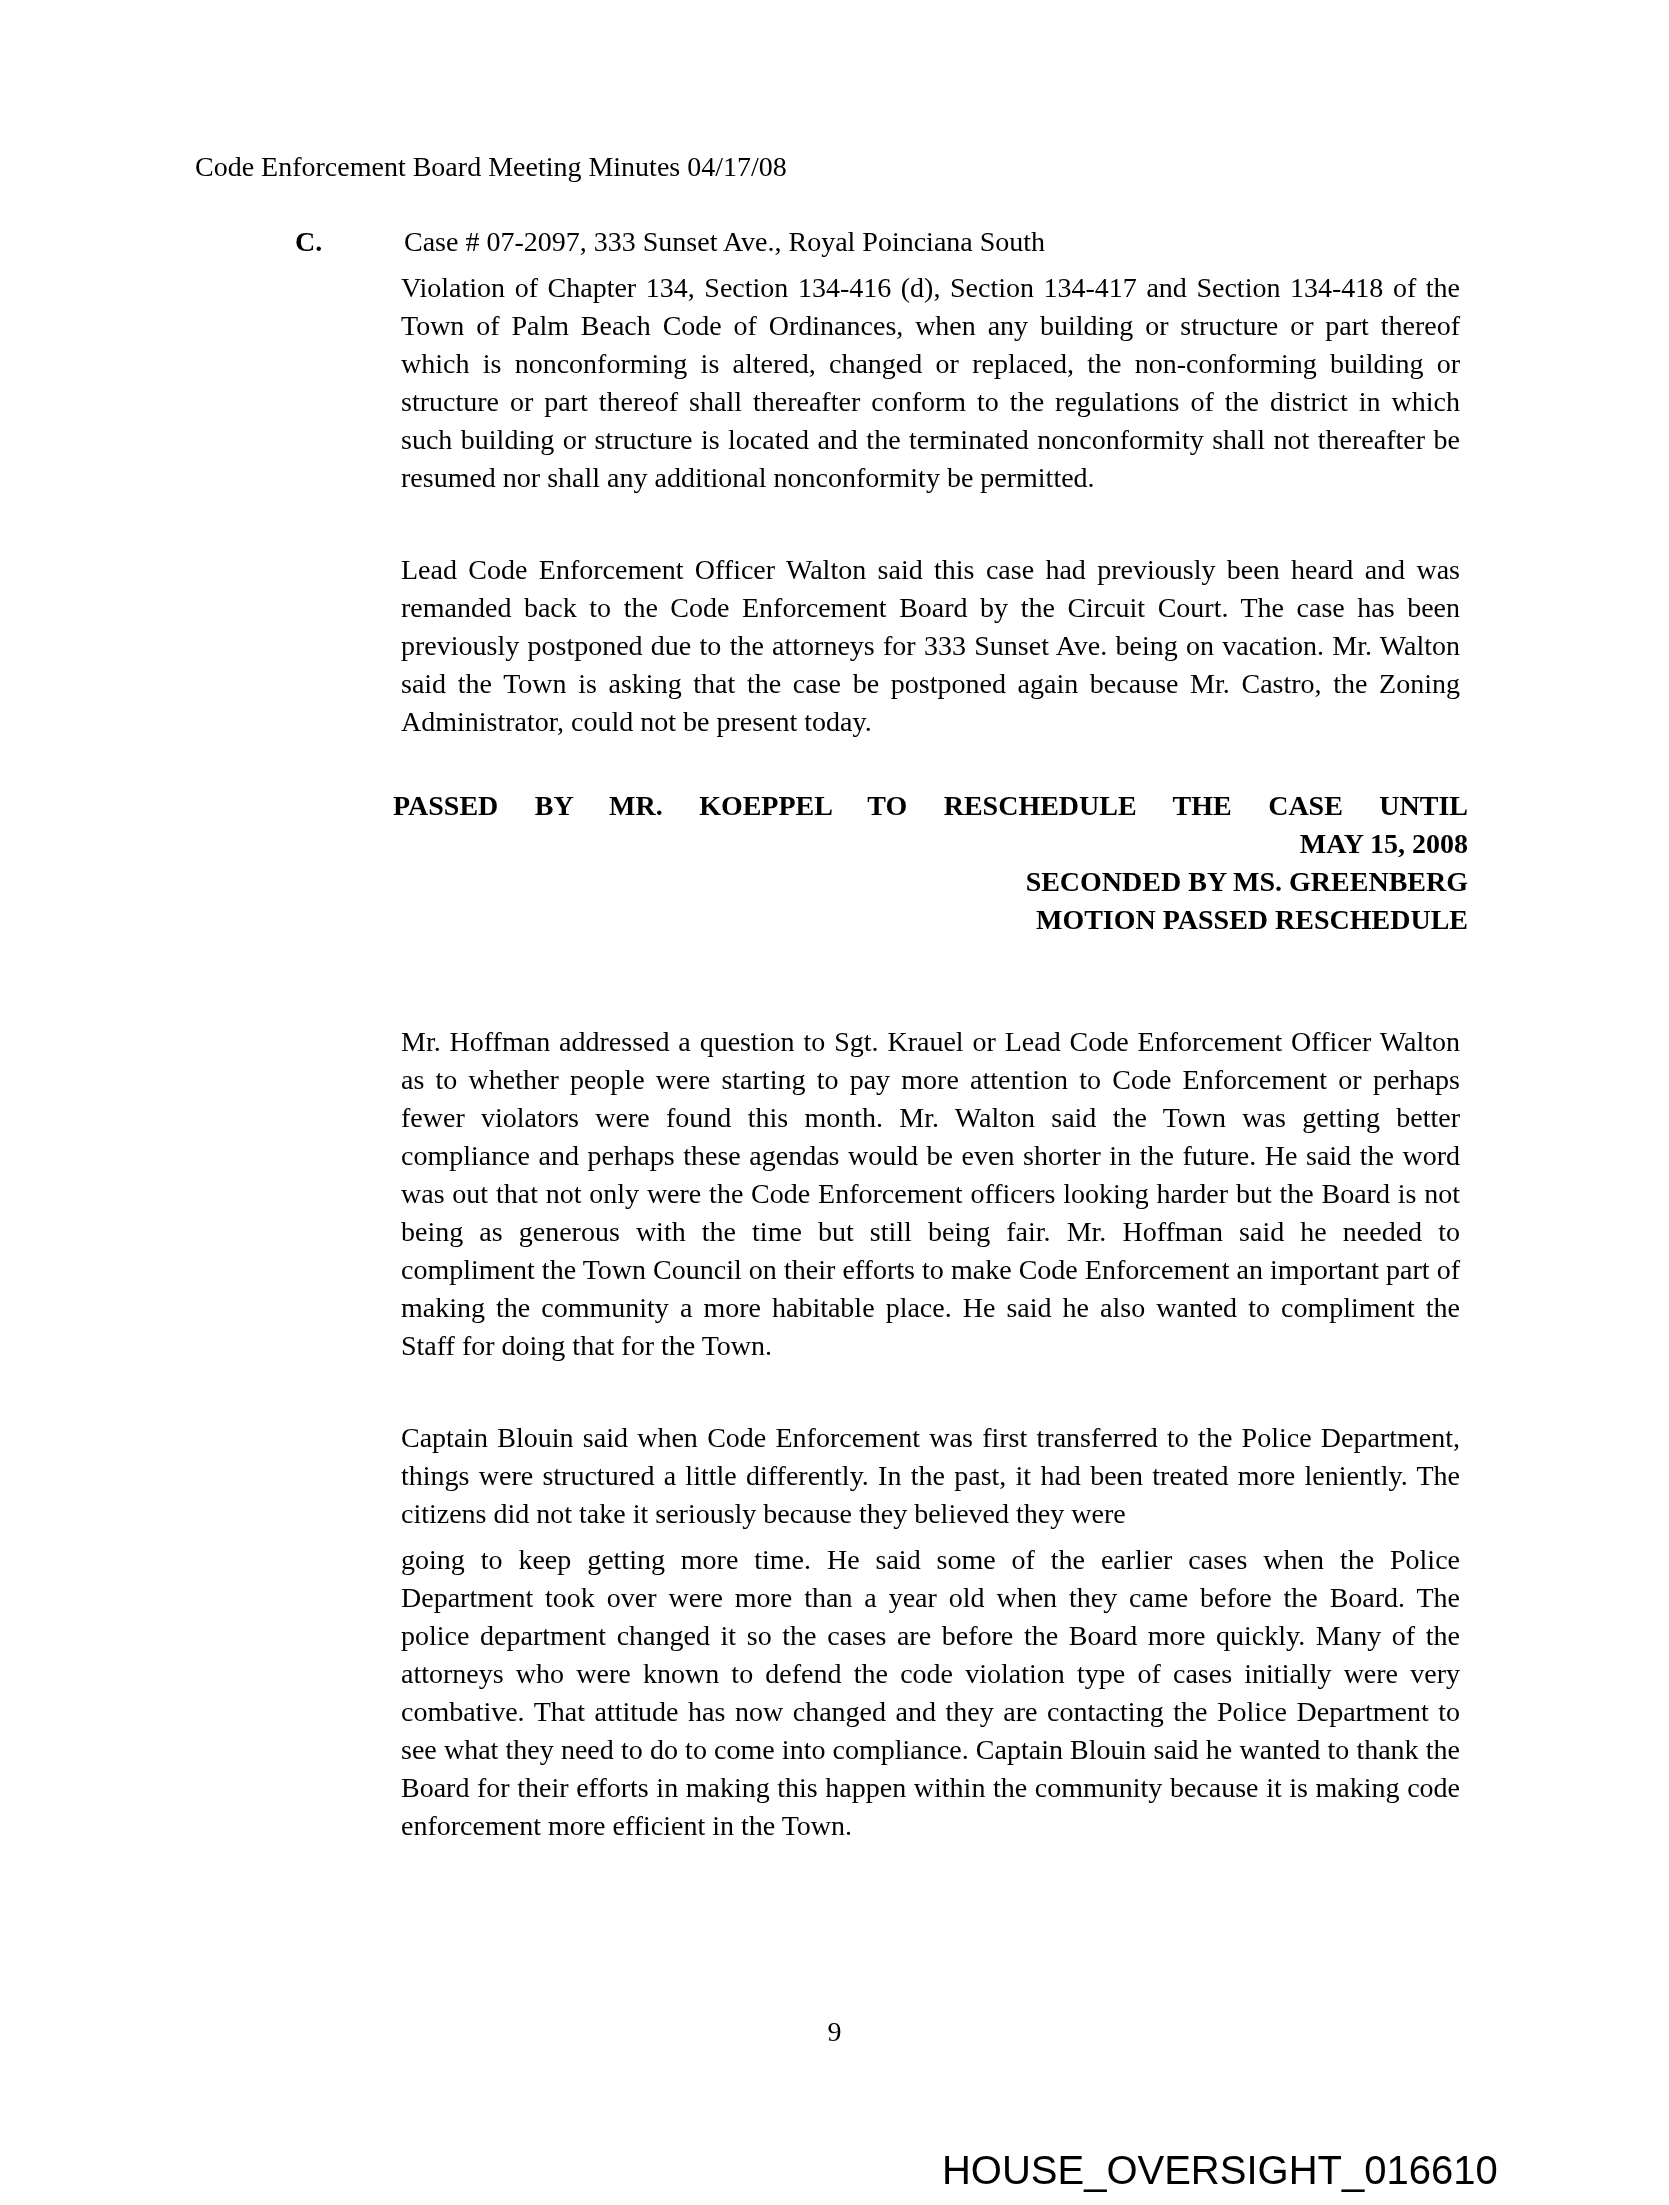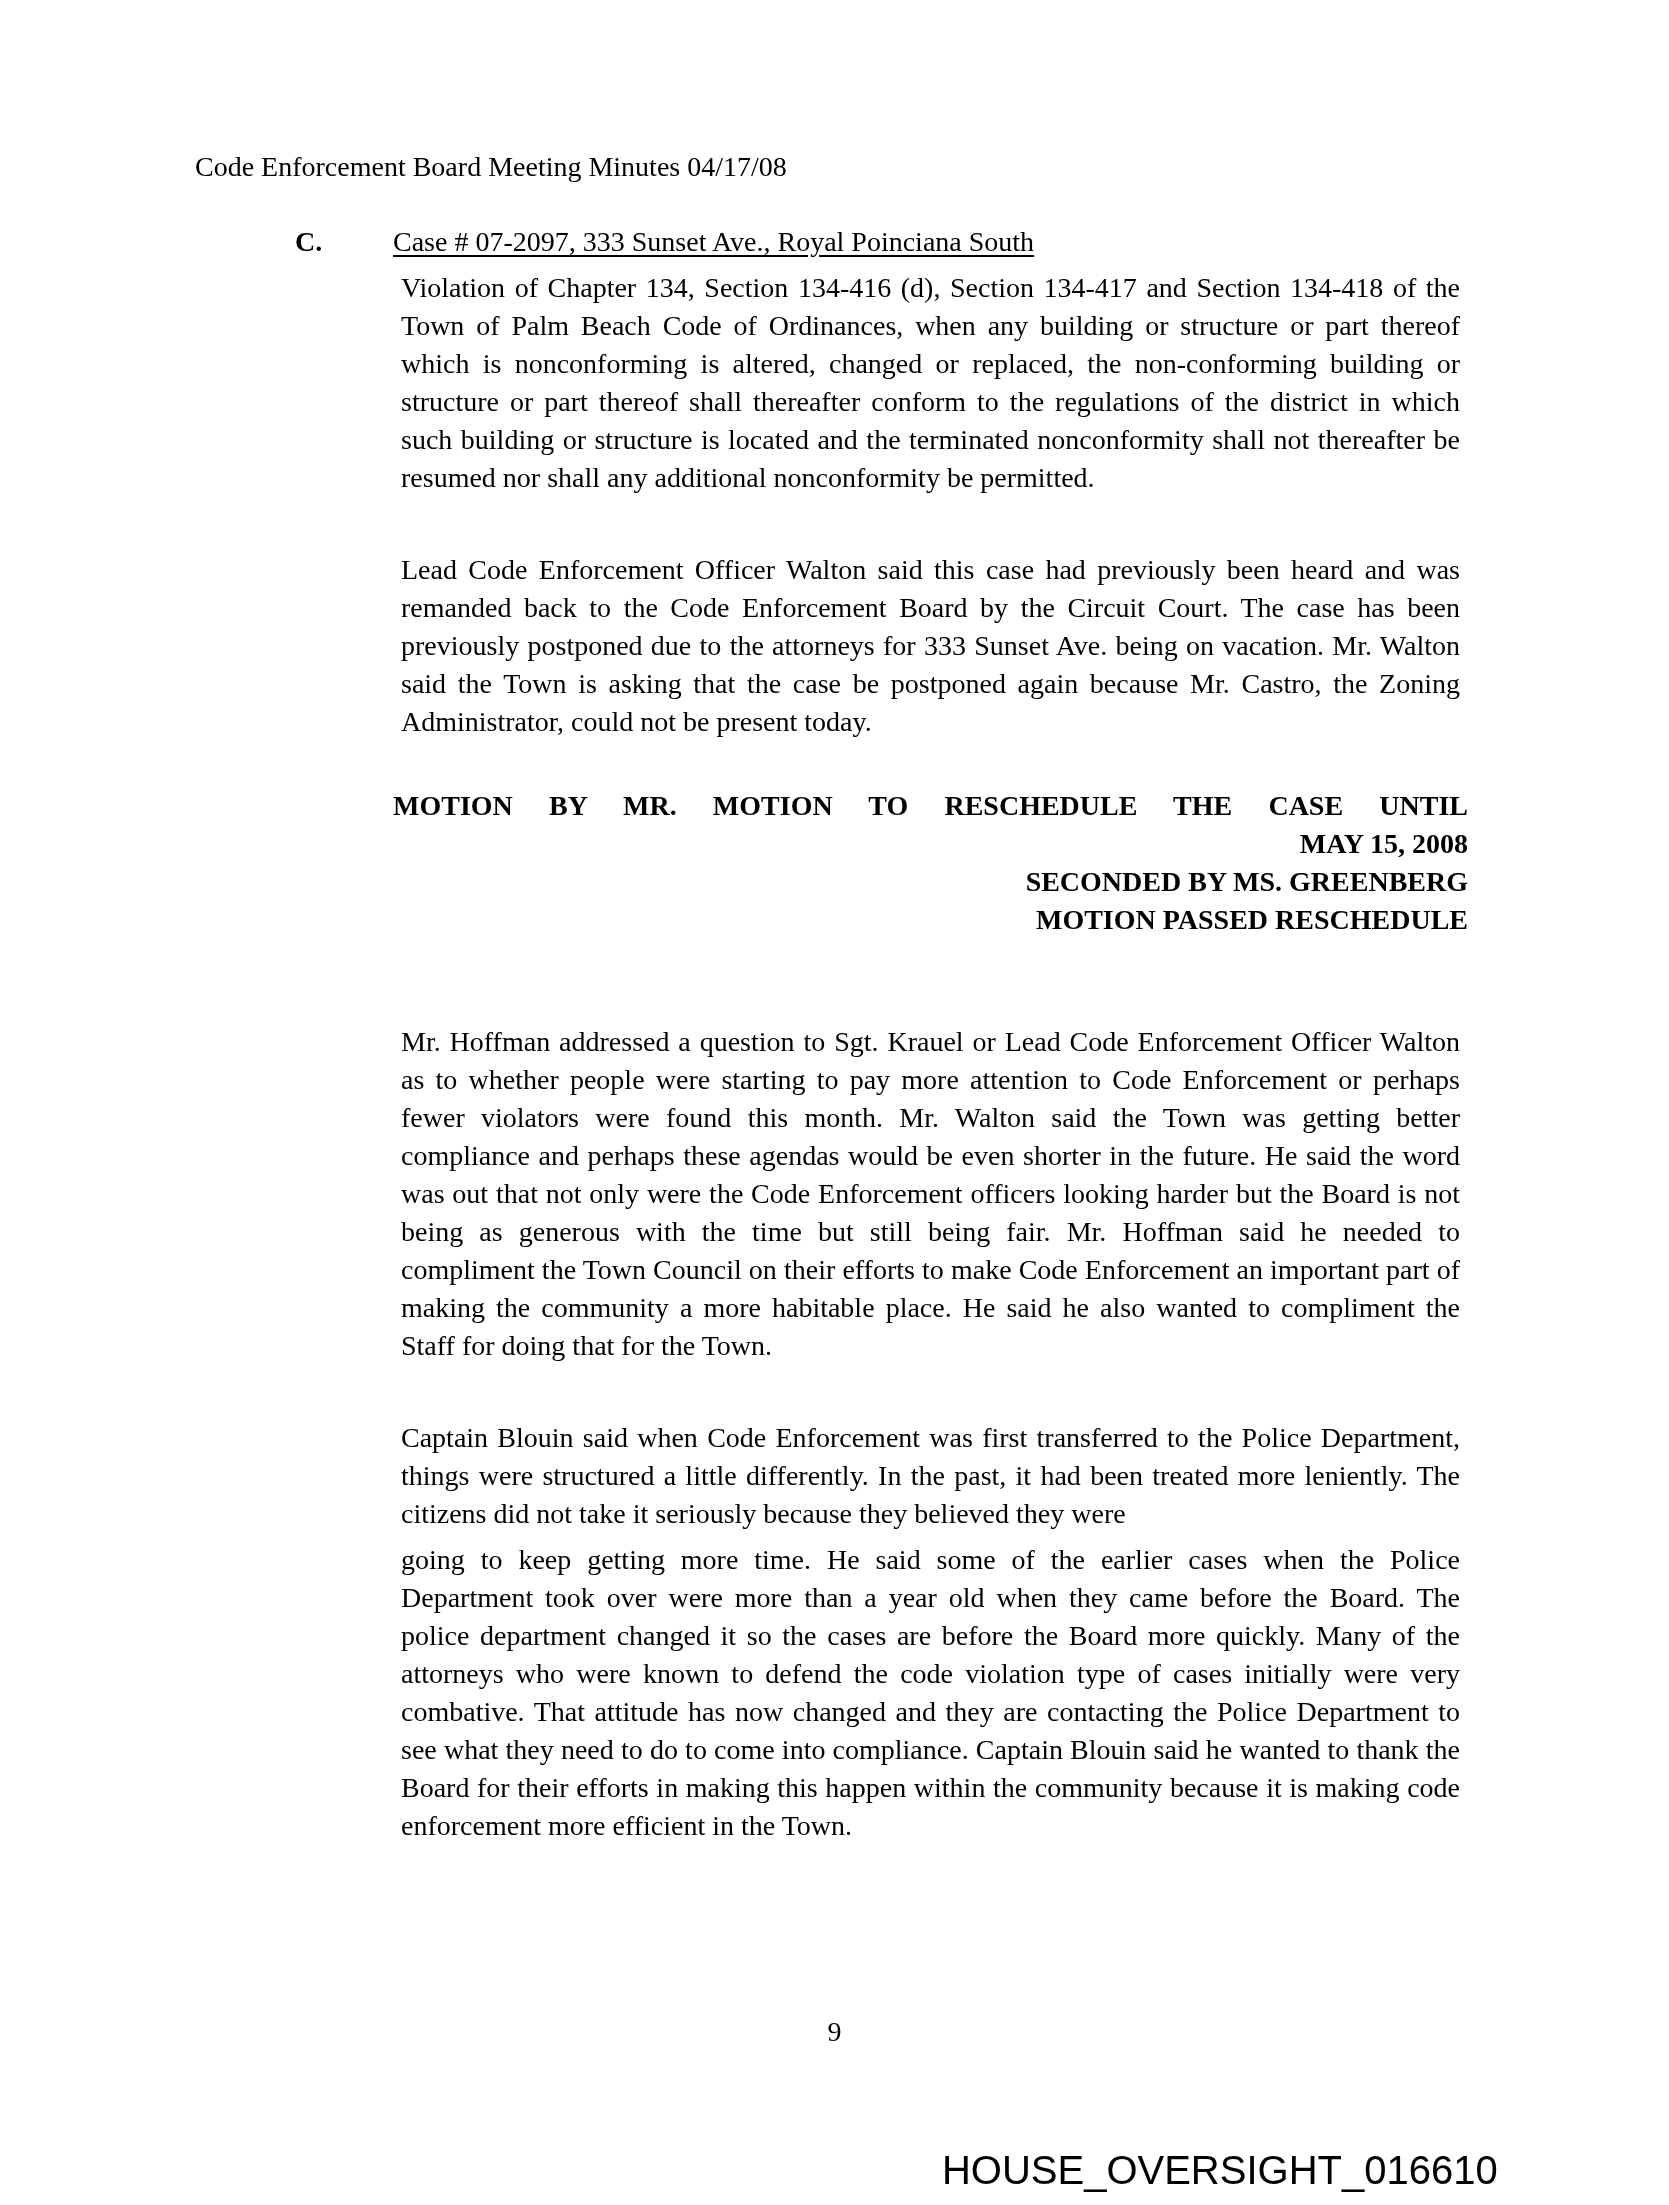--- a/index.html
+++ b/index.html
@@ -1,21 +1,21 @@
 <!DOCTYPE html>
 <html style="font-size:10.5px"><head>
   <meta charset="utf-8">
   <style>
     html, body { margin: 0; padding: 0; background: #ffffff; }
     body { width: 1669px; height: 2205px; position: relative; overflow: hidden; color: #000; }
     .page { position: absolute; left: 0; top: 0; width: 1516px; height: 2205px; font-family: "Liberation Serif", "DejaVu Serif", serif; font-size: 28px; line-height: 38px; }
     .header { position: absolute; left: 195px; top: 148px; white-space: nowrap; }
     .item-letter { position: absolute; left: 295px; top: 223px; font-weight: bold; }
     .body { position: absolute; left: 393px; width: 1075px; top: 223px; }
-    .case-title { text-decoration: underline; text-underline-offset: 3.9px; display: block; }
+    .case-title { text-underline-offset: 3.9px; display: block; margin-left: 11px; }
     p { margin: 8px; text-align: justify; }
     .para-gap { height: 38px; }
     .motion { font-weight: bold; }
     .motion .line { display: block; text-align: right; }
     .justify-last { text-align-last: justify; }
     .page-number { position: absolute; left: 0; width: 1669px; top: 2013px; text-align: center; }
     .bates { position: absolute; right: 18.3px; top: 2154px; font-family: "Liberation Sans", "DejaVu Sans", sans-serif; font-size: 40px; line-height: 33px; white-space: nowrap; }
   </style>
 </head>
 <body>
@@ -27,21 +27,21 @@
 
   <div class="body">
     <span class="case-title">Case # 07-2097, 333 Sunset Ave., Royal Poinciana South</span>
     <p>Violation of Chapter 134, Section 134-416 (d), Section 134-417 and Section 134-418 of the Town of Palm Beach Code of Ordinances, when any building or structure or part thereof which is nonconforming is altered, changed or replaced, the non-conforming building or structure or part thereof shall thereafter conform to the regulations of the district in which such building or structure is located and the terminated nonconformity shall not thereafter be resumed nor shall any additional nonconformity be permitted.</p>
 
     <div class="para-gap"></div>
     <p>Lead Code Enforcement Officer Walton said this case had previously been heard and was remanded back to the Code Enforcement Board by the Circuit Court. The case has been previously postponed due to the attorneys for 333 Sunset Ave. being on vacation.  Mr. Walton said the Town is asking that the case be postponed again because Mr. Castro, the Zoning Administrator, could not be present today.</p>
 
     <div class="para-gap"></div>
     <div class="motion">
-      <span class="line justify-last" style="text-align:justify;">MOTION BY MR. MOTION TO RESCHEDULE THE CASE UNTIL</span>
+      <span class="line justify-last" style="text-align:justify;">PASSED BY MR. KOEPPEL TO RESCHEDULE THE CASE UNTIL</span>
       <span class="line">MAY 15, 2008</span>
       <span class="line">SECONDED BY MS. GREENBERG</span>
       <span class="line">MOTION PASSED RESCHEDULE</span>
     </div>
 
     <div class="para-gap"></div>
     <div class="para-gap"></div>
     <p>Mr. Hoffman addressed a question to Sgt. Krauel or Lead Code Enforcement Officer Walton as to whether people were starting to pay more attention to Code Enforcement or perhaps fewer violators were found this month.  Mr. Walton said the Town was getting better compliance and perhaps these agendas would be even shorter in the future.  He said the word was out that not only were the Code Enforcement officers looking harder but the Board is not being as generous with the time but still being fair.  Mr. Hoffman said he needed to compliment the Town Council on their efforts to make Code Enforcement an important part of making the community a more habitable place.  He said he also wanted to compliment the Staff for doing that for the Town.</p>
 
     <div class="para-gap"></div>

